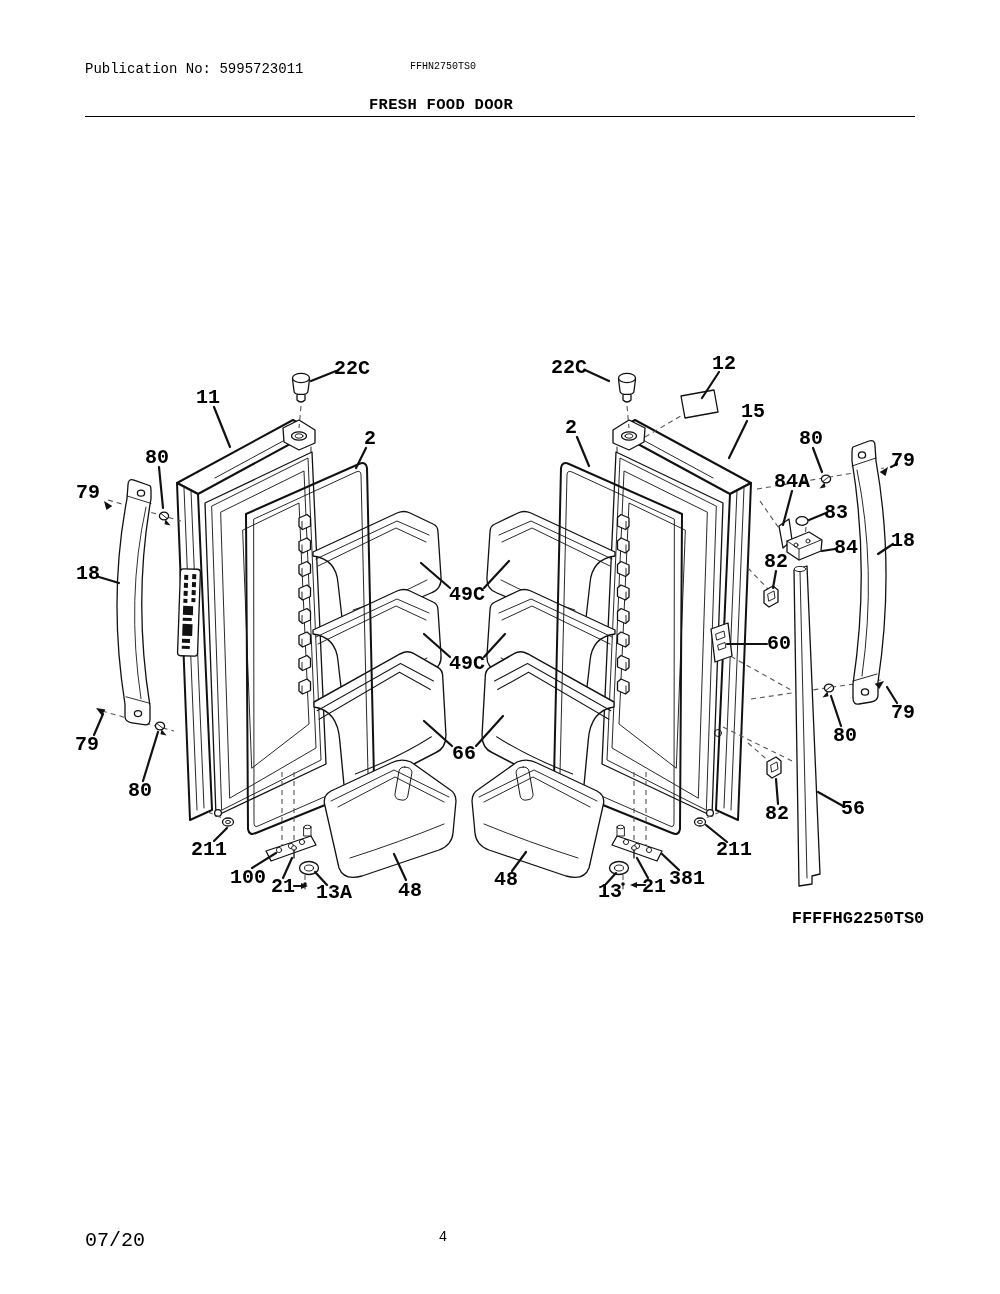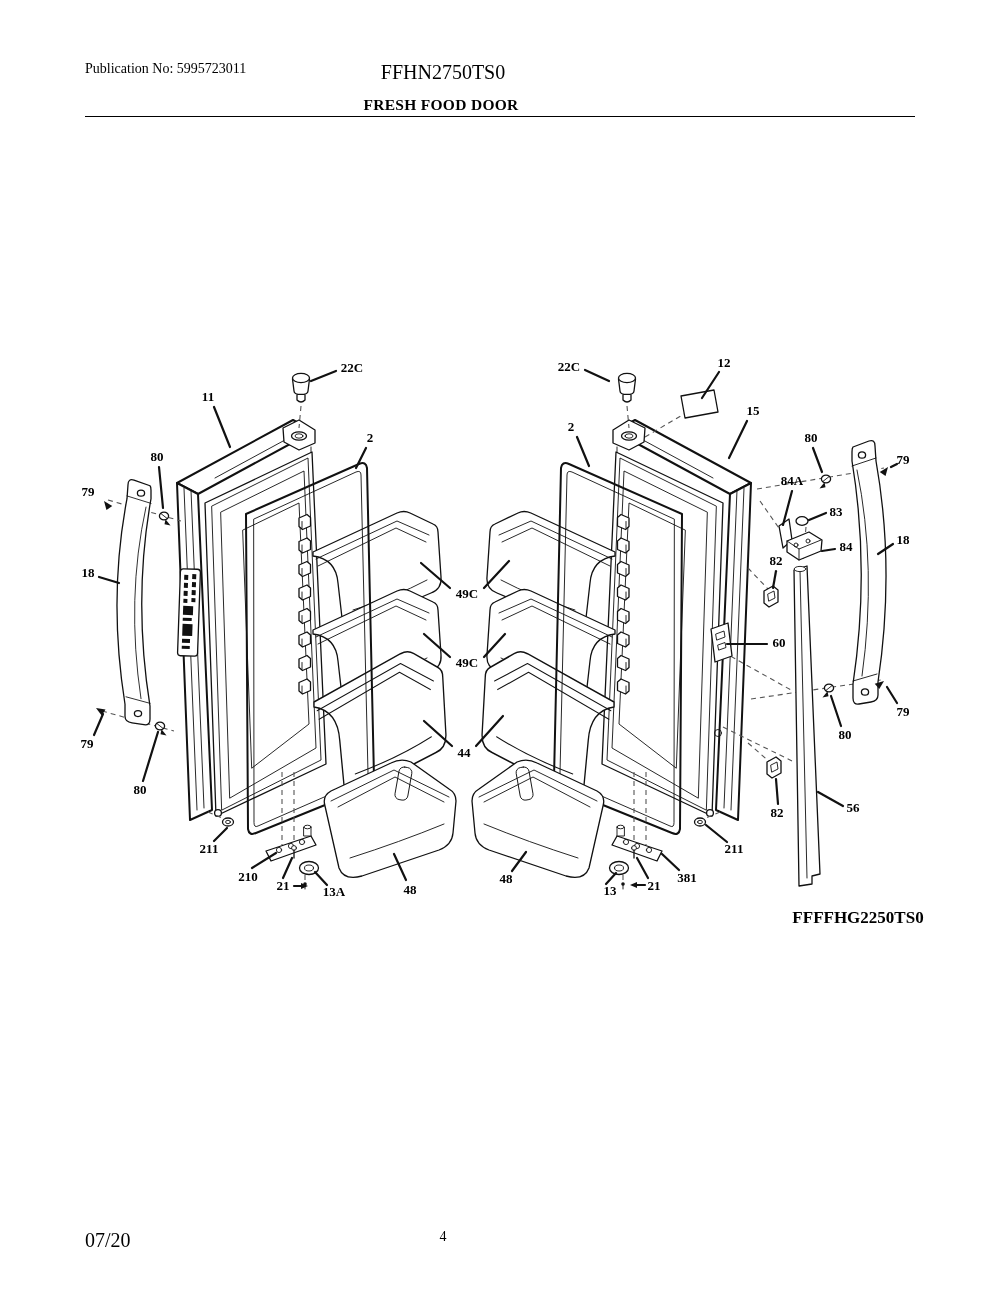--- a/index.html
+++ b/index.html
@@ -1,26 +1,26 @@
 <!DOCTYPE html>
 <html><head>
 <meta charset="utf-8">
 <style>
   html,body{margin:0;padding:0;background:#fff;}
   .page{position:relative;width:1000px;height:1294px;background:#fff;overflow:hidden;
-        font-family:Liberation Serif, serif;color:#000;}
+        font-family:Liberation Mono, monospace;color:#000;}
   .hdr-left{position:absolute;left:85px;top:61px;font-size:14px;}
-  .hdr-model{position:absolute;left:443px;top:61px;transform:translateX(-50%);font-size:20px;}
+  .hdr-model{position:absolute;left:443px;top:61px;transform:translateX(-50%);font-size:10px;}
   .hdr-title{position:absolute;left:441px;top:96px;transform:translateX(-50%);
              font-size:15.5px;font-weight:bold;letter-spacing:.3px;text-align:center;}
   .rule{position:absolute;left:85px;top:116px;width:830px;border-top:1.6px solid #000;}
   .ftr-date{position:absolute;left:85px;top:1229px;font-size:20px;}
   .ftr-page{position:absolute;left:443px;top:1229px;transform:translateX(-50%);font-size:14px;}
   .plabel{position:absolute;transform:translate(-50%,-50%);font-weight:bold;
-          font-size:13px;white-space:nowrap;}
+          font-size:20px;white-space:nowrap;}
   .submodel{position:absolute;left:858px;top:918px;transform:translate(-50%,-50%);
             font-weight:bold;font-size:17px;}
   svg.diagram{position:absolute;left:0;top:0;}
   svg .ln{stroke:#111;fill:none;stroke-width:1.3;stroke-linejoin:round;stroke-linecap:round;}
   svg .fw{fill:#fff;}
   svg .fd{fill:#111;stroke:none;}
   svg .thick{stroke-width:2;}
   svg .thin{stroke-width:0.9;}
   svg .leader{stroke:#111;stroke-width:2.2;fill:none;stroke-linecap:round;}
   svg .dash{stroke:#555;stroke-width:1.1;fill:none;stroke-dasharray:5 4;}
@@ -269,27 +269,27 @@
 
   <div class="plabel" style="left:208px;top:397px">11</div>
   <div class="plabel" style="left:352px;top:368px">22C</div>
   <div class="plabel" style="left:370px;top:438px">2</div>
   <div class="plabel" style="left:157px;top:457px">80</div>
   <div class="plabel" style="left:88px;top:492px">79</div>
   <div class="plabel" style="left:88px;top:573px">18</div>
   <div class="plabel" style="left:87px;top:744px">79</div>
   <div class="plabel" style="left:140px;top:790px">80</div>
   <div class="plabel" style="left:209px;top:849px">211</div>
-  <div class="plabel" style="left:248px;top:877px">210</div>
+  <div class="plabel" style="left:248px;top:877px">100</div>
   <div class="plabel" style="left:283px;top:886px">21</div>
   <div class="plabel" style="left:334px;top:892px">13A</div>
   <div class="plabel" style="left:410px;top:890px">48</div>
   <div class="plabel" style="left:467px;top:594px">49C</div>
   <div class="plabel" style="left:467px;top:663px">49C</div>
-  <div class="plabel" style="left:464px;top:753px">44</div>
+  <div class="plabel" style="left:464px;top:753px">66</div>
   <div class="plabel" style="left:569px;top:367px">22C</div>
   <div class="plabel" style="left:724px;top:363px">12</div>
   <div class="plabel" style="left:753px;top:411px">15</div>
   <div class="plabel" style="left:571px;top:427px">2</div>
   <div class="plabel" style="left:811px;top:438px">80</div>
   <div class="plabel" style="left:903px;top:460px">79</div>
   <div class="plabel" style="left:792px;top:481px">84A</div>
   <div class="plabel" style="left:836px;top:512px">83</div>
   <div class="plabel" style="left:846px;top:547px">84</div>
   <div class="plabel" style="left:903px;top:540px">18</div>

